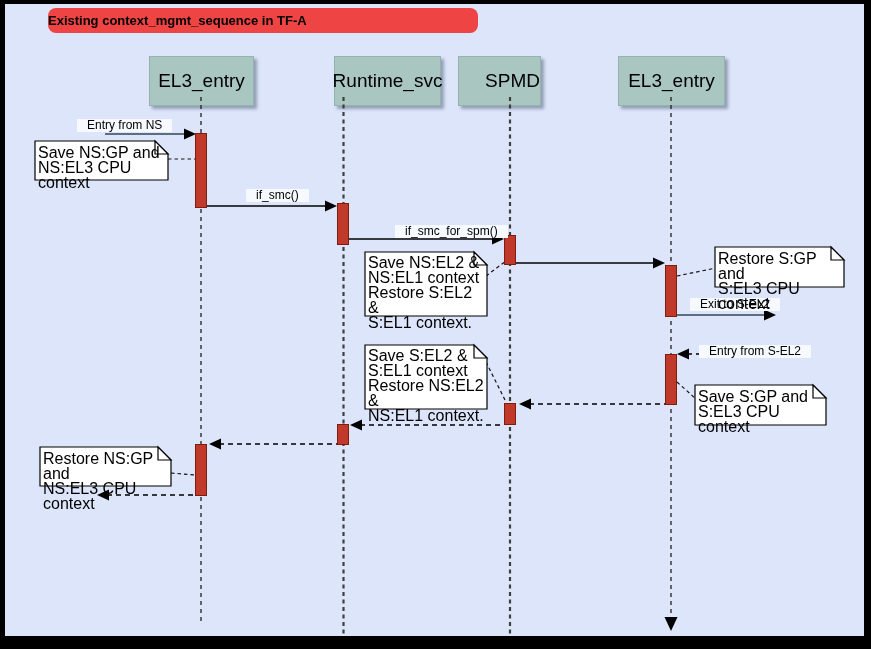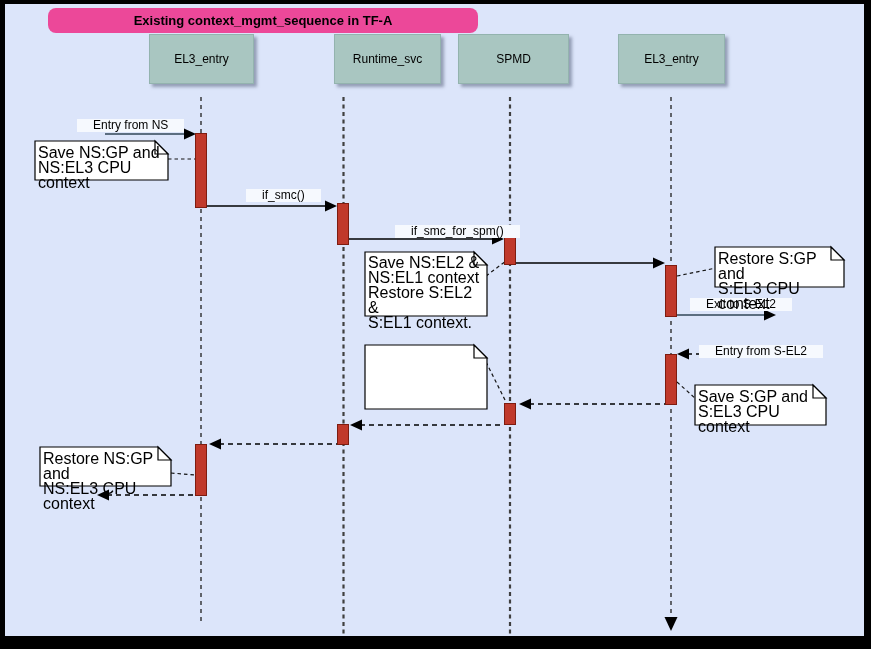--- a/index.html
+++ b/index.html
@@ -8,37 +8,37 @@
     background:#000; overflow:hidden;
     font-family:"Liberation Sans", "DejaVu Sans", sans-serif;
     color:#000;
   }
   .canvas {
     position:absolute; left:5px; top:4px; width:859px; height:632px;
     background:#dce5fa;
   }
   .title {
     position:absolute; left:48px; top:8px; width:430px; height:25px;
-    background:#ec4899; border-radius:8px;
-    font-size:13px; font-weight:bold; text-align:center; line-height:25px;
+    background:#ef4444; border-radius:8px;
+    font-size:13px; font-weight:bold; text-align:left; line-height:25px;
   }
   .actor {
-    position:absolute; height:50px; top:34px;
+    position:absolute; height:50px; top:56px;
     background:#a9c6c1; border:1px solid #93b3ae;
     box-shadow:3px 3px 3px rgba(90,100,125,0.55);
     display:flex; align-items:center; justify-content:center;
-    font-size:12px; box-sizing:border-box;
+    font-size:19px; box-sizing:border-box;
   }
   .bar {
     position:absolute; width:12px; box-sizing:border-box;
     background:#c0392b; border:1.5px solid #7e1c10;
   }
   .msg-label {
     position:absolute; font-size:12px; line-height:13px;
-    background:#f6f9fe; padding:0 16px; white-space:nowrap;
+    background:#f6f9fe; padding:0 10px; white-space:nowrap;
   }
   .note-text {
     position:absolute; font-size:16px; line-height:15px;
     white-space:pre-line; padding-top:2px;
   }
   svg.layer { position:absolute; left:0; top:0; pointer-events:none; }
   .ll-thin  { stroke:#1f1f1f; stroke-width:1.3; stroke-dasharray:4 4; fill:none; }
   .ll-thick { stroke:#3f3f3f; stroke-width:2.2; stroke-dasharray:4 3.5; fill:none; }
   .msg-solid  { stroke:#000; stroke-width:1.6; fill:none; }
   .msg-ext    { stroke:#5c6e80; stroke-width:2.2; fill:none; }
@@ -54,21 +54,21 @@
   <div class="canvas"></div>
 
   <div class="title">Existing context_mgmt_sequence in TF-A</div>
 
   <div class="actor" style="left:149px;width:105px;">
     <span>EL3_entry</span>
   </div>
   <div class="actor" style="left:290px;width:107px;margin-left:44px;">
     <span>Runtime_svc</span>
   </div>
-  <div class="actor" style="left:458px;width:111px;">
+  <div class="actor" style="left:458px;width:83px;justify-content:flex-end;">
     <span>SPMD</span>
   </div>
   <div class="actor" style="left:618px;width:107px;">
     <span>EL3_entry</span>
   </div>
 
   <svg class="layer" width="871" height="649" viewBox="0 0 871 649">
 
     <line class="ll-thin" x1="201" y1="97" x2="201" y2="623"></line>
     <line class="ll-thick" x1="343.5" y1="97" x2="343.5" y2="636"></line>
@@ -148,17 +148,21 @@
   <div class="msg-label" style="left:691px;top:345px;margin-left:8px;">Entry from S-EL2</div>
 
   <div class="note-text" style="left:38px;top:143px;width:127px;">Save NS:GP and
 NS:EL3 CPU context</div>
   <div class="note-text" style="left:368px;top:253px;width:116px;">Save NS:EL2 &amp;
 NS:EL1 context
 Restore S:EL2 &amp;
 S:EL1 context.</div>
   <div class="note-text" style="left:718px;top:249px;width:123px;">Restore S:GP and
 S:EL3 CPU context</div>
+  <div class="note-text" style="left:368px;top:346px;width:116px;">Save S:EL2 &amp;
+S:EL1 context
+Restore NS:EL2 &amp;
+NS:EL1 context.</div>
   <div class="note-text" style="left:698px;top:387px;width:125px;">Save S:GP and
 S:EL3 CPU context</div>
   <div class="note-text" style="left:43px;top:449px;width:125px;">Restore NS:GP and
 NS:EL3 CPU context</div>
 </div>
 
 </body></html>

